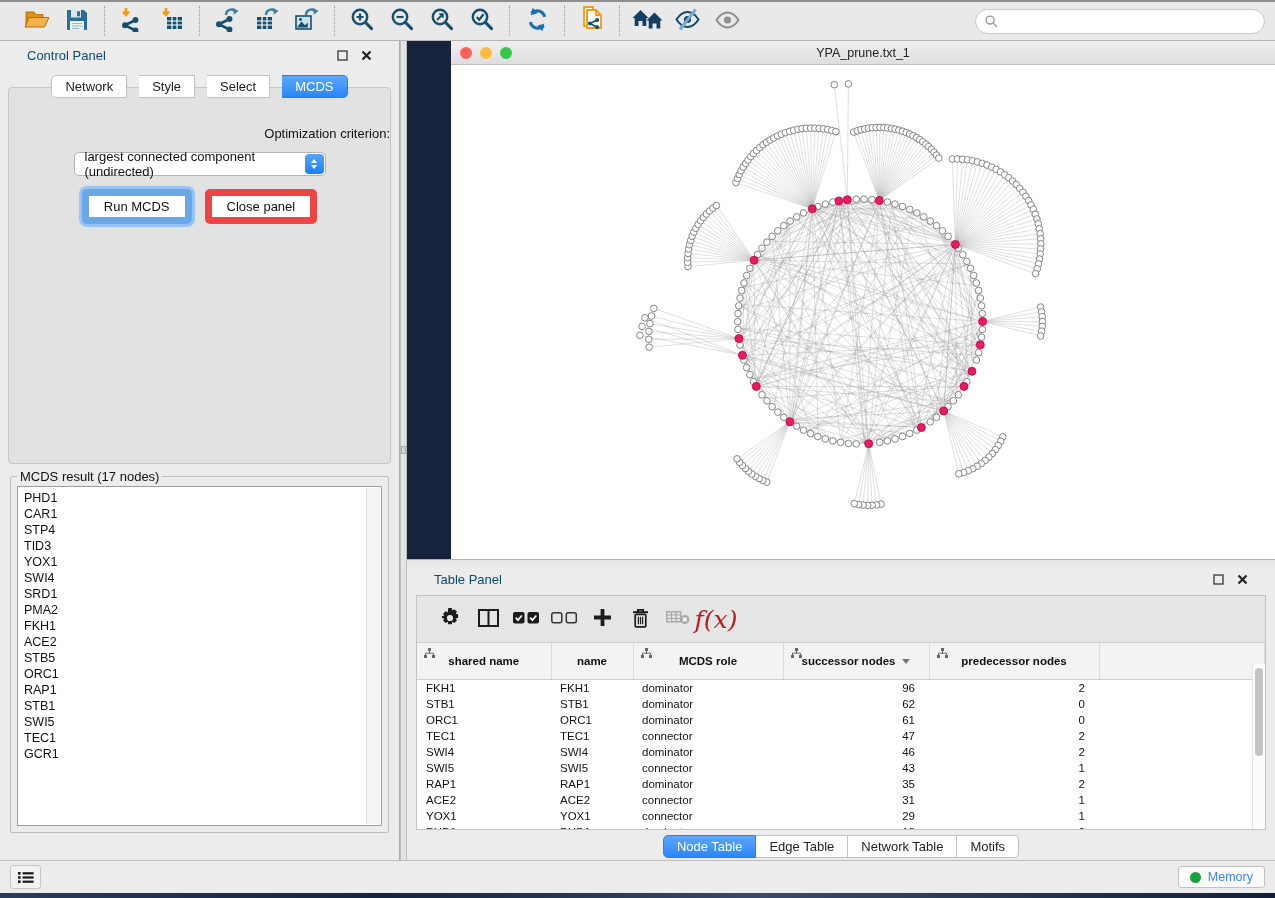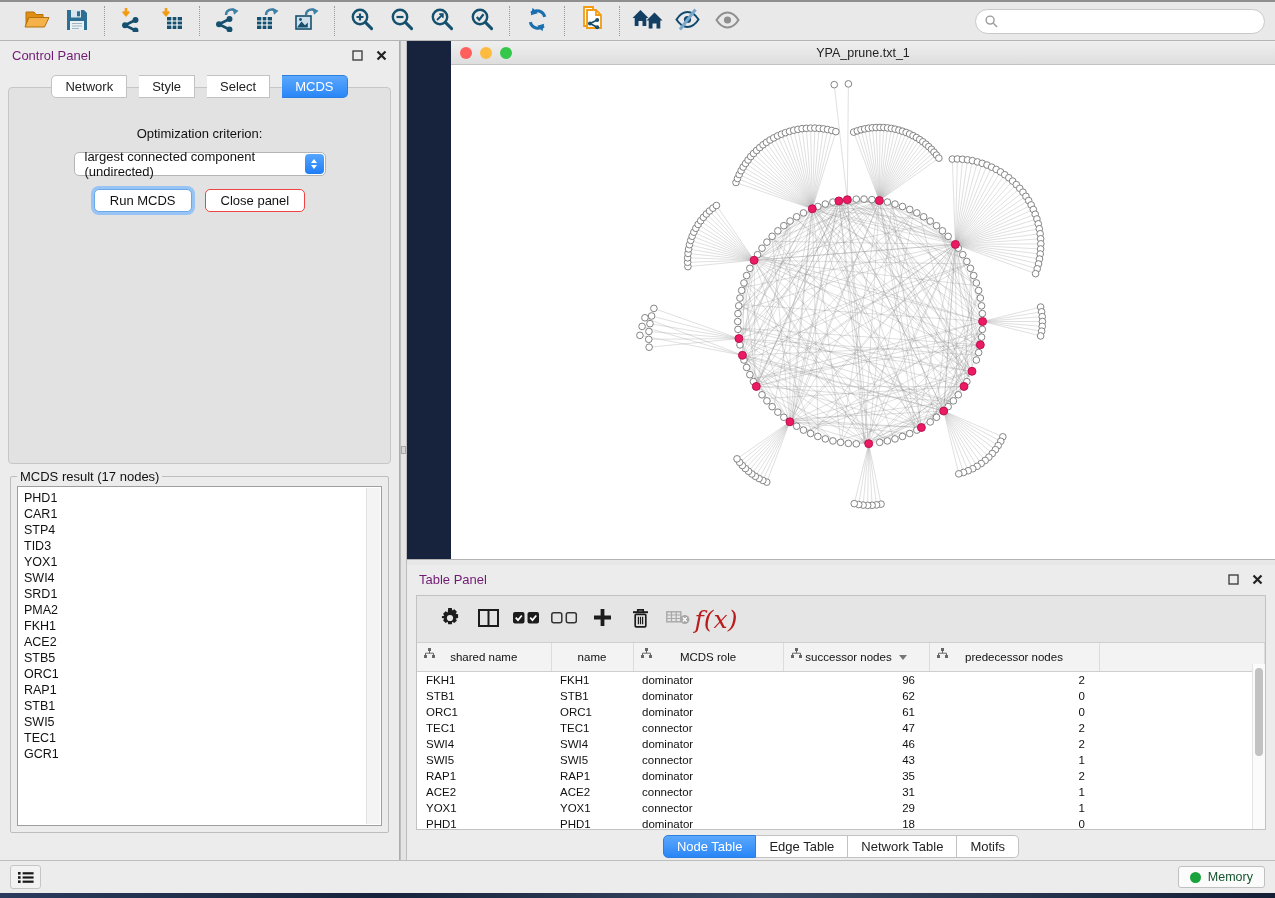--- a/index.html
+++ b/index.html
@@ -10,39 +10,39 @@
   .toolbar{height:41px;flex:none;display:flex;align-items:center;background:#e9e9e9;border-top:2px solid #8e8e8e;border-bottom:1px solid #b4b4b4;padding:0 10px;box-sizing:border-box;}
   .tb-group{display:flex;align-items:center;padding:0 7px;height:30px;}
   .tb-group + .tb-group{border-left:1px dotted #9b9b9b;}
   .tb-btn{width:40px;height:30px;display:flex;align-items:center;justify-content:center;background:none;border:none;padding:0;cursor:default;}
   .search-wrap{margin-left:auto;width:290px;height:25px;background:#fff;border:1px solid #c9c9c9;border-radius:13px;display:flex;align-items:center;padding:0 9px;box-sizing:border-box;}
   .search-wrap input{border:none;outline:none;flex:1;font-size:12px;font-family:"Liberation Sans",sans-serif;background:transparent;margin-left:6px;}
 
   
   .main{flex:1;display:flex;min-height:0;}
   .control-panel{width:400px;flex:none;background:#ececec;border-right:1px solid #adadad;display:flex;flex-direction:column;box-sizing:border-box;}
-  .panel-header{height:28px;flex:none;display:flex;align-items:center;padding:0 12px;font-size:13px;color:#701a75;}
+  .panel-header{height:28px;flex:none;display:flex;align-items:center;padding:0 27px;font-size:13px;color:#0c4a6e;}
   .win-icons{margin-left:auto;display:flex;gap:13px;align-items:center;}
   .win-icons svg{display:block;}
 
   .cp-tabs{display:flex;justify-content:center;position:relative;z-index:2;margin-top:6px;flex:none;gap:12px;}
   .seg-tab{padding:3px 13px;font-size:13px;background:#fff;border:1px solid #c2c2c2;border-left:none;color:#222;line-height:15px;}
   .seg-tab:first-child{border-left:1px solid #c2c2c2;border-radius:5px 0 0 5px;}
   .seg-tab:last-child{border-radius:0 5px 5px 0;}
   .seg-tab.active{background:linear-gradient(#5ba8fd,#2a86f7);border-color:#2c7fe0;color:#fff;}
 
   .tab-pane{margin:-11px 8px 0;border:1px solid #c6c6c6;border-radius:4px;background:#e2e2e2;padding-top:38px;height:377px;box-sizing:border-box;flex:none;}
-  .opt-label{text-align:center;font-size:13px;color:#111;}
+  .opt-label{text-align:right;font-size:13px;color:#111;}
   .dropdown{width:252px;margin:11px auto 0;height:24px;background:#fff;border:1px solid #b5b5b5;border-radius:5px;display:flex;align-items:center;font-size:13px;color:#111;position:relative;box-sizing:border-box;padding-left:10px;}
   .dd-stepper{position:absolute;right:1px;top:1px;bottom:1px;width:19px;border-radius:4px;background:linear-gradient(#57a6fe,#1e7df6);display:flex;flex-direction:column;align-items:center;justify-content:center;gap:2px;}
   .dd-stepper i{width:0;height:0;border-left:3.5px solid transparent;border-right:3.5px solid transparent;display:block;}
   .dd-up{border-bottom:4px solid #fff;}
   .dd-down{border-top:4px solid #fff;}
   .btn-row{display:flex;justify-content:center;gap:13px;margin-top:13px;}
-  .push-btn{padding:3px 15px;font-size:13px;background:#fff;border:1px solid #ef4444;border-radius:5px;color:#111;font-family:"Liberation Sans",sans-serif;}
+  .push-btn{padding:3px 15px;font-size:13px;background:#fff;border:7px solid #ef4444;border-radius:5px;color:#111;font-family:"Liberation Sans",sans-serif;}
   .push-btn.focused{box-shadow:0 0 0 3px rgba(110,180,255,.65);border-color:#6aa9e8;}
 
   .result-box{margin:5px 10px 0;border:1px solid #bdbdbd;border-radius:2px;padding:2px 6px 6px;flex:none;background:#ececec;}
   .result-box legend{font-size:13px;padding:0 3px;color:#111;}
   .result-list{background:#fff;border:1px solid #9e9e9e;height:340px;position:relative;overflow:hidden;padding:3px 14px 0 6px;box-sizing:border-box;}
   .result-item{font-size:12.5px;line-height:16px;color:#111;}
   .result-scroll{position:absolute;top:1px;right:1px;bottom:1px;width:13px;background:#f4f4f4;border-left:1px solid #e2e2e2;}
 
   .v-splitter{width:7px;flex:none;background:#e4e4e4;border-left:1px solid #bdbdbd;border-right:1px solid #bdbdbd;box-sizing:border-box;position:relative;}
   .v-splitter .grip{position:absolute;top:405px;left:0;width:5px;height:8px;background:#d6d6d6;border:1px solid #a8a8a8;box-sizing:border-box;}
@@ -61,32 +61,32 @@
   .hub-node{fill:#ec1a62;stroke:#b81050;stroke-width:1;}
 
   .h-splitter{height:5px;flex:none;background:#e7e7e7;}
   .table-panel{flex:1;background:#ececec;display:flex;flex-direction:column;min-height:0;}
   .tp-body{margin:2px 9px 0;border:1px solid #c2c2c2;background:#fff;display:flex;flex-direction:column;flex:none;height:235px;box-sizing:border-box;}
   .tp-toolbar{height:46px;flex:none;background:#e5e5e5;border-bottom:1px solid #cfcfcf;display:flex;align-items:center;padding-left:14px;}
   .tp-tool{width:38px;height:100%;display:flex;align-items:center;justify-content:center;background:none;border:none;padding:0;}
   .fx{font-family:"DejaVu Serif","Liberation Serif",serif;font-style:italic;font-size:25px;color:#b91c1c;}
   .tp-table-wrap{position:relative;flex:1;overflow:hidden;}
   table.node-table{border-collapse:collapse;table-layout:fixed;width:100%;font-size:11.5px;}
-  .node-table th{height:28px;background:#f3f3f3;border-right:1px solid #dcdcdc;border-bottom:1px solid #cfcfcf;font-weight:normal;color:#111;position:relative;text-align:center;padding:0;}
+  .node-table th{height:36px;background:#f3f3f3;border-right:1px solid #dcdcdc;border-bottom:1px solid #cfcfcf;font-weight:bold;color:#111;position:relative;text-align:center;padding:0;}
   .node-table th .hier{position:absolute;left:7px;top:5px;}
   .node-table td{height:16px;padding:0 0 0 9px;white-space:nowrap;color:#111;overflow:hidden;}
   .node-table td.num{text-align:right;padding:0 14px 0 0;}
   .sort-caret{display:inline-block;width:0;height:0;border-left:4px solid transparent;border-right:4px solid transparent;border-top:5px solid #777;margin-left:7px;vertical-align:middle;}
   .tp-scroll{position:absolute;top:21px;right:0;bottom:0;width:12px;background:#fbfbfb;border-left:1px solid #e4e4e4;}
   .tp-thumb{position:absolute;top:4px;left:2px;width:8px;height:88px;background:#c2c2c2;border-radius:4px;}
   .tp-tabs{display:flex;justify-content:center;margin:5px 0 6px;flex:none;}
 
   .statusbar{height:33px;flex:none;background:#ececec;border-top:1px solid #bdbdbd;display:flex;align-items:center;padding:0 10px;box-sizing:border-box;}
   .list-btn{width:31px;height:24px;border:1px solid #c5c5c5;background:#f2f2f2;border-radius:3px;display:flex;align-items:center;justify-content:center;padding:0;}
-  .memory-btn{margin-left:auto;display:flex;align-items:center;gap:7px;border:1px solid #c0c0c0;background:#fbfbfb;border-radius:3px;padding:3px 11px;font-size:12.5px;color:#14532d;}
+  .memory-btn{margin-left:auto;display:flex;align-items:center;gap:7px;border:1px solid #c0c0c0;background:#fbfbfb;border-radius:3px;padding:3px 11px;font-size:12.5px;color:#3b82f6;}
   .mem-dot{width:11px;height:11px;border-radius:50%;background:#17a23c;}
   .desktop-strip{height:5px;flex:none;background:linear-gradient(90deg,#2a3b5c,#17233c 30%,#3a4a66 60%,#141f36);}
 </style>
 </head>
 <body>
 
 <div class="app">
 
   <div class="toolbar">
     <div id="tb-groups" style="display:flex;align-items:center;">

